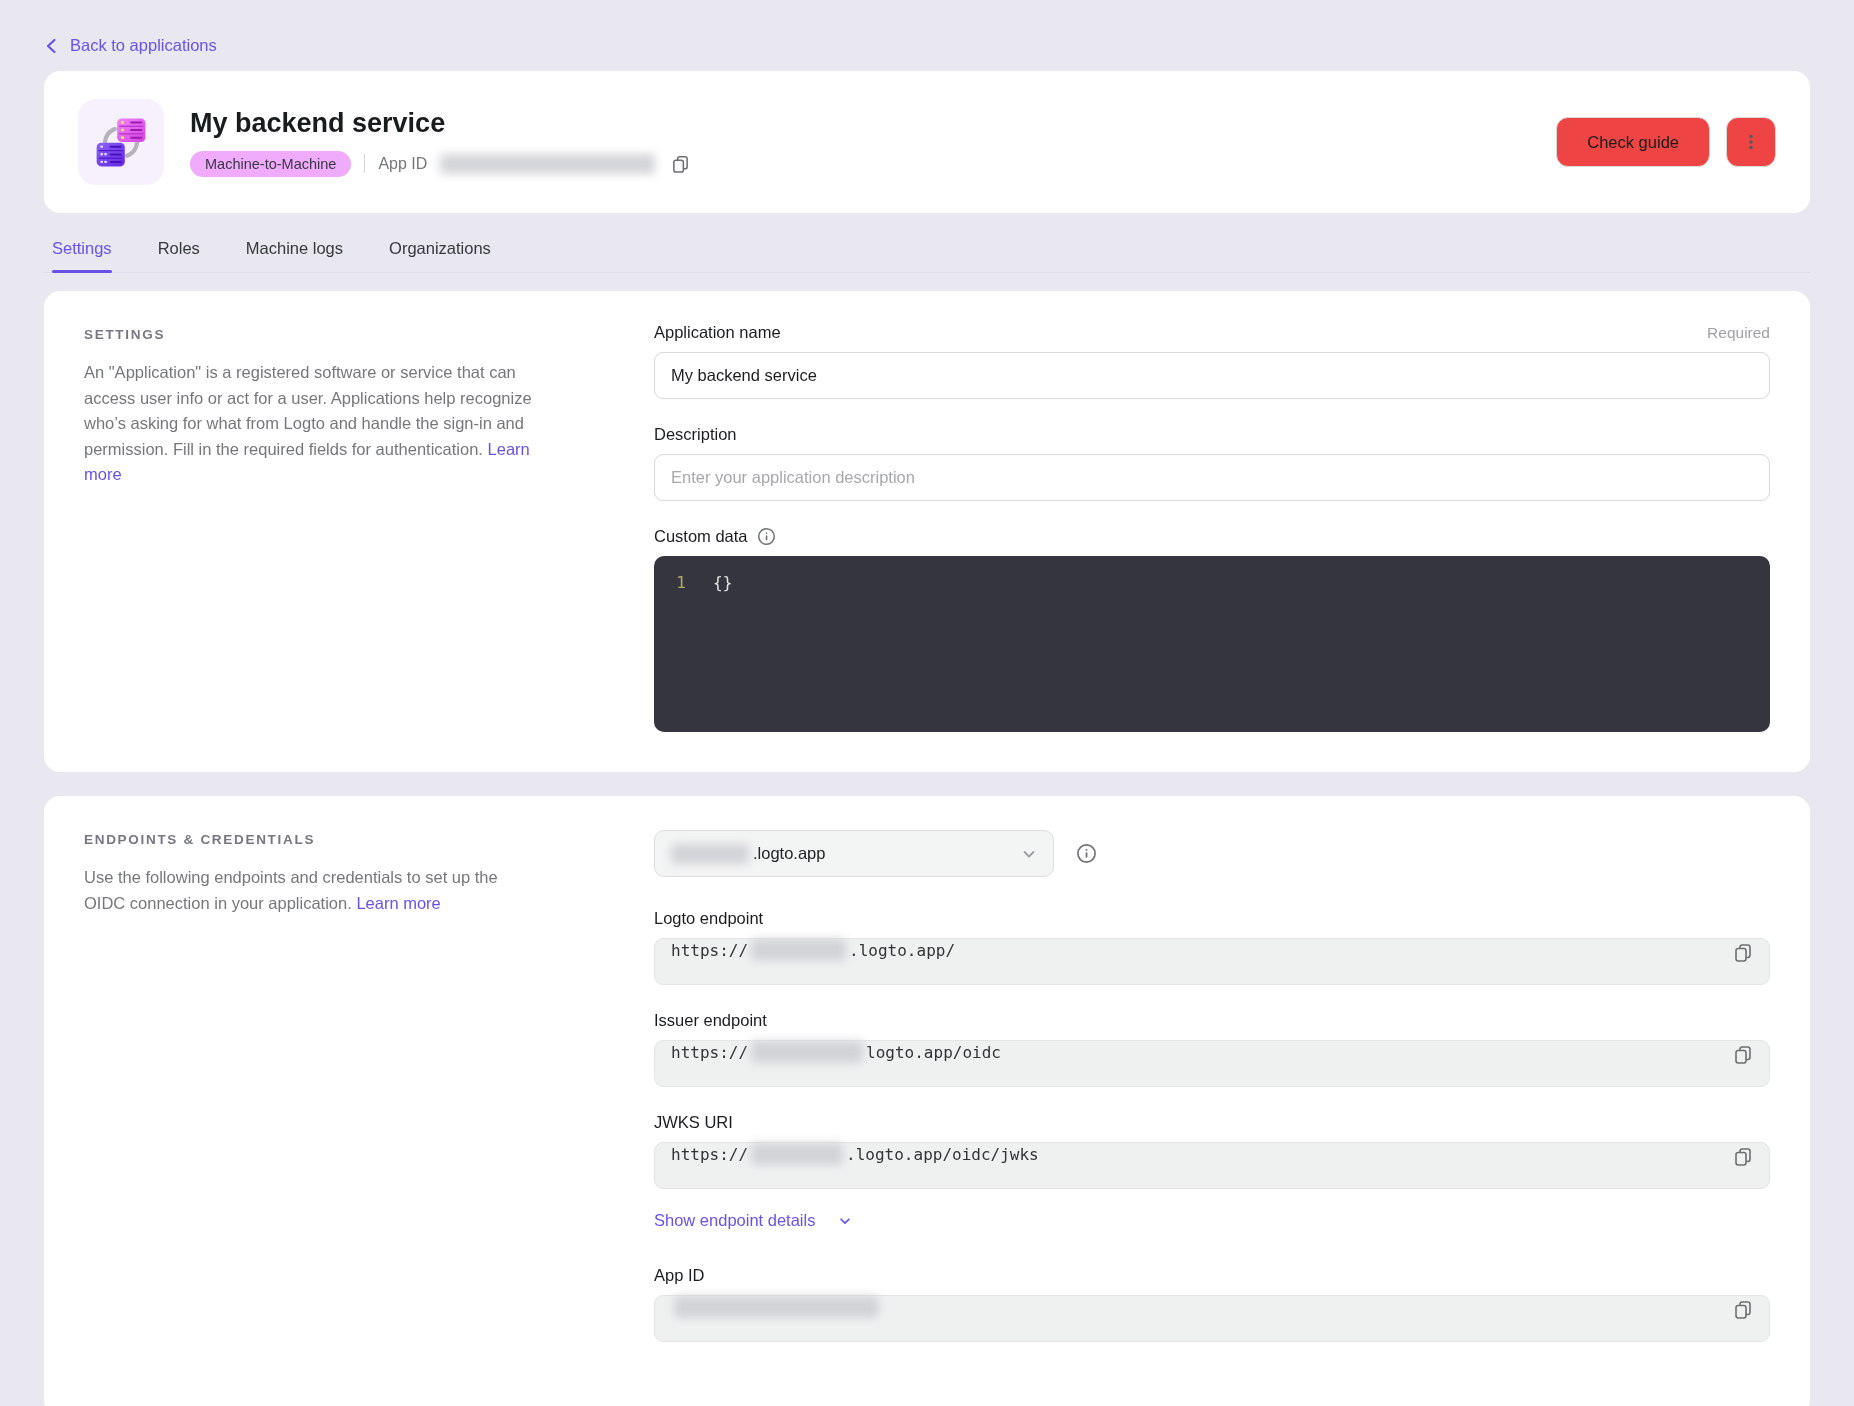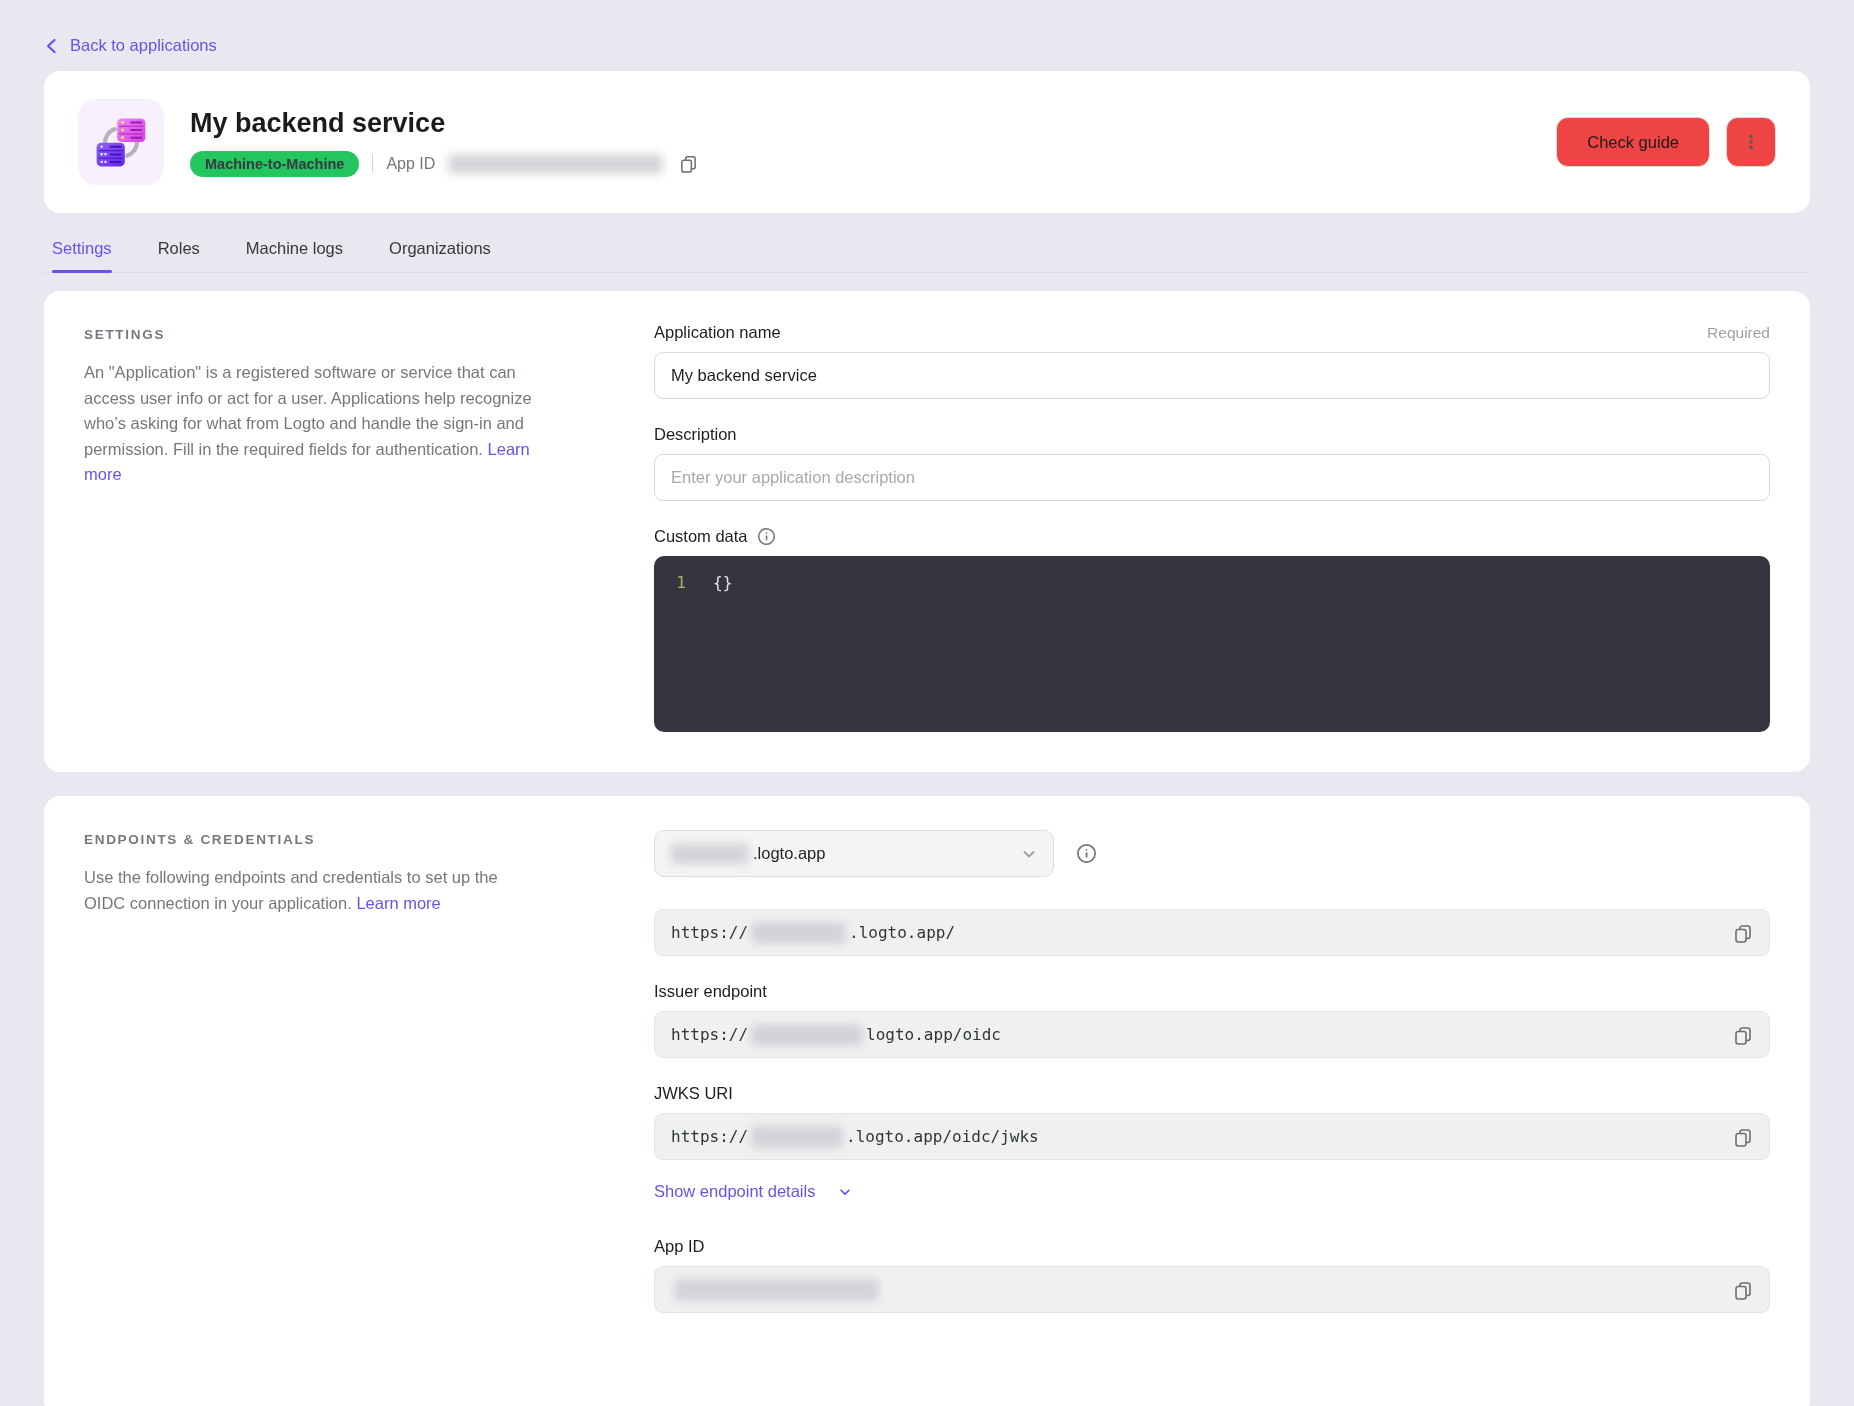--- a/index.html
+++ b/index.html
@@ -30,22 +30,22 @@
   .app-icon {
     width: 86px; height: 86px; border-radius: 18px;
     background: #f6f1fc; flex-shrink: 0;
     display: flex; align-items: center; justify-content: center;
   }
   .header-info h1 {
     margin: 0 0 12px; font-size: 27px; font-weight: 700; color: #191c1d;
   }
   .meta-row { display: flex; align-items: center; gap: 13px; font-size: 16px; }
   .badge {
-    background: #22c55e; color: #3a3842;
-    padding: 5px 15px; border-radius: 13px; font-size: 14.5px; font-weight: bold;
+    background: #f0abfc; color: #3a3842;
+    padding: 5px 15px; border-radius: 13px; font-size: 14.5px;
   }
   .v-divider { width: 1px; height: 19px; background: #d4d4da; }
   .muted { color: #747778; }
   .redacted {
     display: inline-block; background: #cdced3;
     filter: blur(5px); border-radius: 3px; height: 20px;
     vertical-align: middle; opacity: .85;
   }
   .icon-btn {
     background: none; border: none; padding: 3px; margin: 0;
@@ -127,21 +127,21 @@
     width: 400px; height: 47px;
     background: #f3f4f4; border: 1px solid #dddfdf; border-radius: 10px;
     display: flex; align-items: center; gap: 4px; padding: 0 16px;
     font-size: 16.5px; color: #212526; cursor: pointer; justify-content: center;
   }
   .dropdown .chev { margin-left: auto; color: #9ca0a1; }
   .info-icon { color: #6f7375; display: inline-flex; }
 
   .ro-field {
     height: 47px; background: #eff1f1; border: 1px solid #e3e5e5;
-    border-radius: 9px; display: flex; align-items: center;
+    border-radius: 9px; display: flex; align-items: flex-start;
     padding: 0 13px 0 16px; --copy-bg: #eff1f1;
   }
   .mono {
     font-family: "DejaVu Sans Mono", monospace; font-size: 16px; color: #303435;
     display: inline-flex; align-items: center;
   }
   .ro-field .icon-btn { margin-left: auto; }
   .redacted.inline { height: 22px; margin: 0 3px; }
 
   .show-details {
@@ -300,20 +300,23 @@
           </svg>
         </div>
         <svg class="info-icon" width="21" height="21" viewBox="0 0 20 20" fill="none">
           <circle cx="10" cy="10" r="8.2" stroke="#6f7375" stroke-width="1.6"></circle>
           <rect x="9.2" y="8.7" width="1.7" height="5.3" rx="0.85" fill="#6f7375"></rect>
           <rect x="9.2" y="5.6" width="1.7" height="1.8" rx="0.85" fill="#6f7375"></rect>
         </svg>
       </div>
 
       <div class="field-group">
+        <div class="label-row">
+          <span class="field-label">Logto endpoint</span>
+        </div>
         <div class="ro-field">
           <span class="mono">
             <span>https://</span>
             <span class="redacted inline" style="width:95px;"></span>
             <span>.logto.app/</span>
           </span>
           <button class="icon-btn">
             <svg width="20" height="20" viewBox="0 0 20 20" fill="none">
               <rect x="7" y="3" width="10" height="12.5" rx="2.2" stroke="currentColor" stroke-width="1.6"></rect>
               <rect class="copy-front" x="3" y="6.5" width="10" height="12.5" rx="2.2" stroke="currentColor" stroke-width="1.6"></rect>

